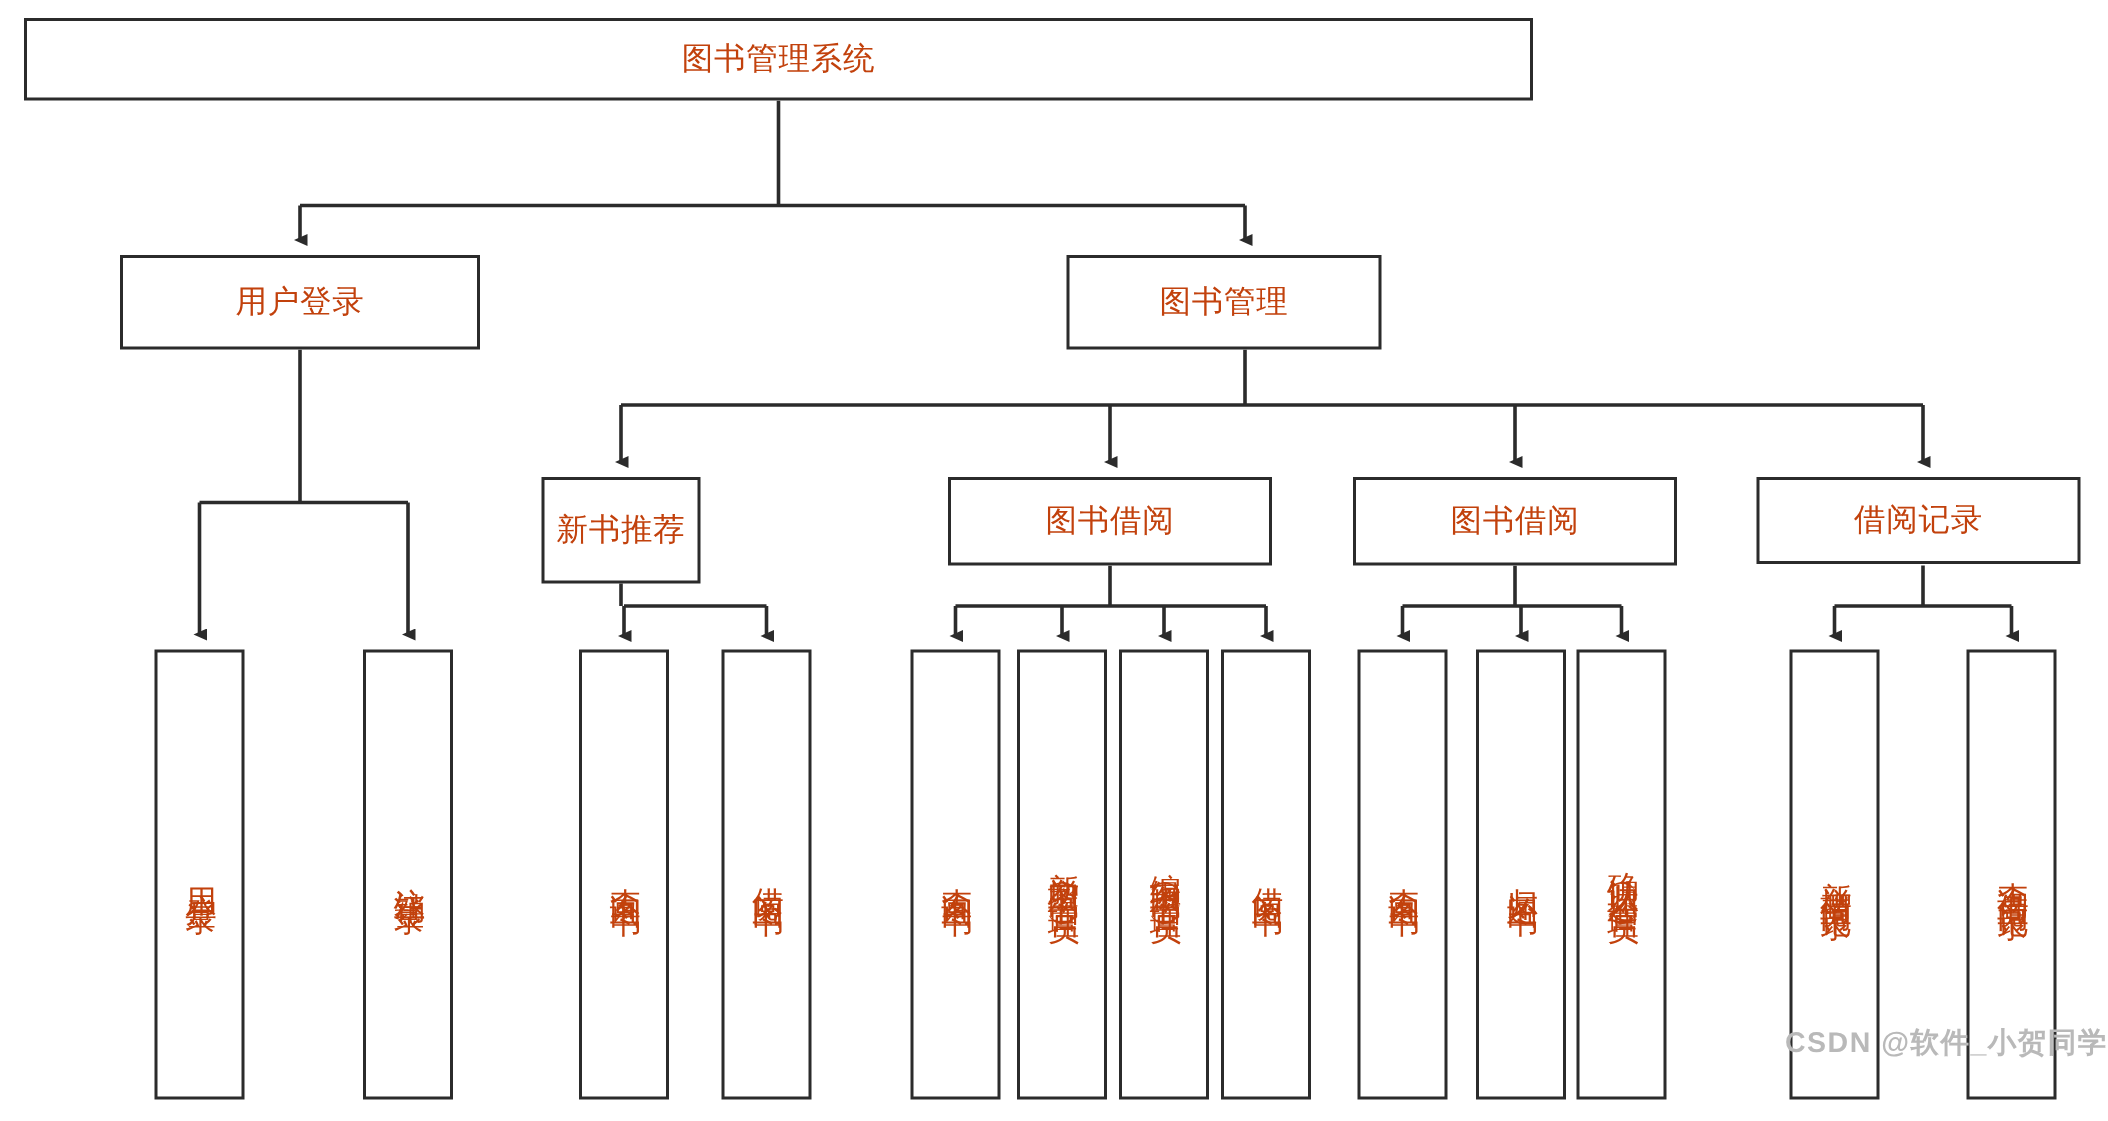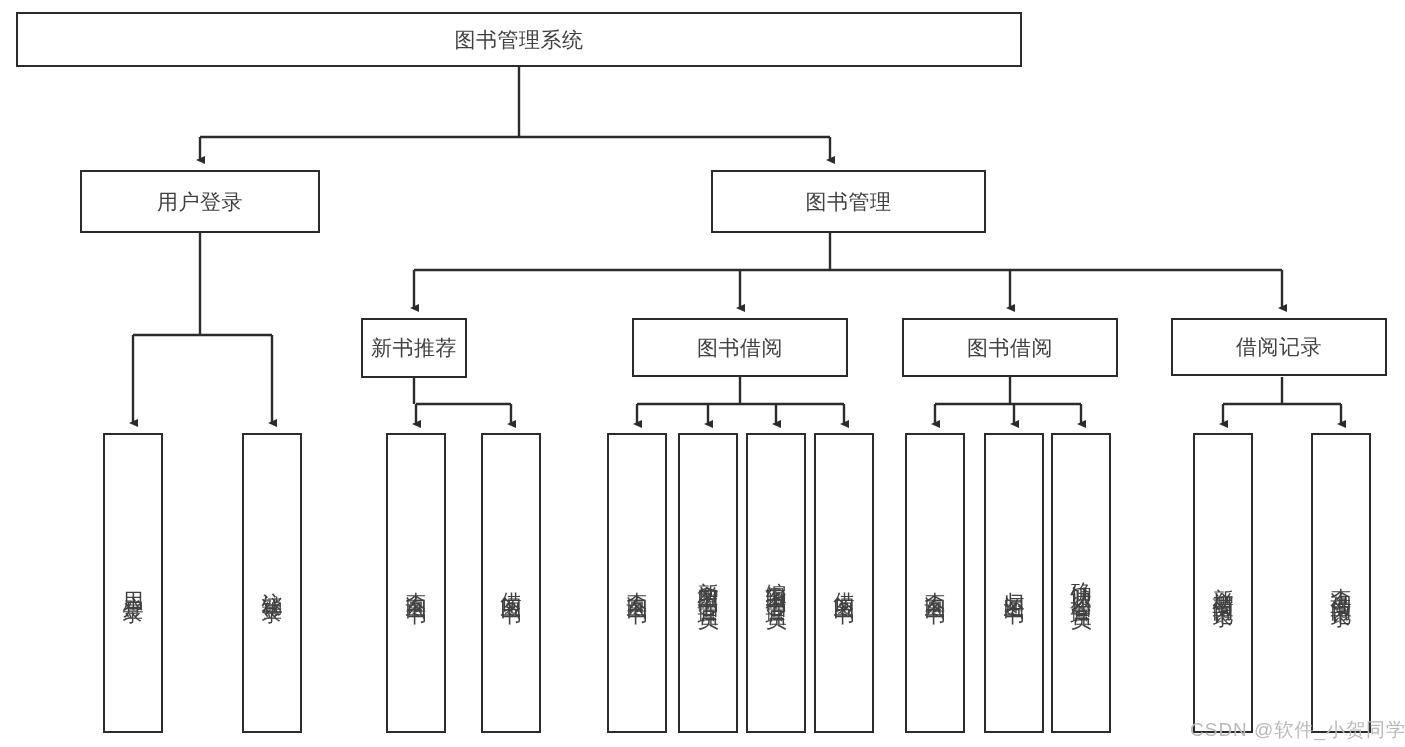--- a/index.html
+++ b/index.html
@@ -26,21 +26,21 @@
     pointer-events: none;
   }
   .node {
     position: absolute;
     box-sizing: border-box;
     background: #ffffff;
     border: 2px solid #2b2b2b;
     display: flex;
     align-items: center;
     justify-content: center;
-    color: #404040;
+    color: #c2410c;
   }
   .node.horiz {
     font-size: 21px;
     letter-spacing: 0.5px;
     line-height: 1.1;
   }
   .node.vert {
     writing-mode: vertical-rl;
     text-orientation: upright;
     font-size: 21px;
@@ -120,25 +120,25 @@
   </svg>
 
   <div class="node horiz" style="left:16px; top:12px; width:1006px; height:55px;">
     <span>图书管理系统</span>
   </div>
 
   <div class="node horiz" style="left:80px; top:170px; width:240px; height:63px;">
     <span>用户登录</span>
   </div>
 
-  <div class="node horiz" style="left:711px; top:170px; width:275px; height:63px;align-items:center;">
+  <div class="node horiz" style="left:711px; top:170px; width:210px; height:63px;align-items:center;">
     <span>图书管理</span>
   </div>
 
-  <div class="node horiz" style="left:361px; top:318px; width:106px; height:60px;">
+  <div class="node horiz" style="left:361px; top:318px; width:106px; height:71px;">
     <span>新书推荐</span>
   </div>
 
   <div class="node horiz" style="left:632px; top:318px; width:216px; height:59px;text-align:center;">
     <span>图书借阅</span>
   </div>
 
   <div class="node horiz" style="left:902px; top:318px; width:216px; height:59px;">
     <span>图书借阅</span>
   </div>
@@ -192,15 +192,15 @@
   </div>
 
   <div class="node vert" style="left:1193px; top:433px; width:60px; height:300px;">
     <span class="vtext">新增借阅记录</span>
   </div>
 
   <div class="node vert" style="left:1311px; top:433px; width:60px; height:300px;">
     <span class="vtext">查询借阅记录</span>
   </div>
 
-  <div class="watermark" style="left:1190px; top:717px;">CSDN @软件_小贺同学</div>
+  <div class="watermark" style="left:1190px; top:682px;font-weight:bold;">CSDN @软件_小贺同学</div>
 
 </div>
 
 </body></html>

